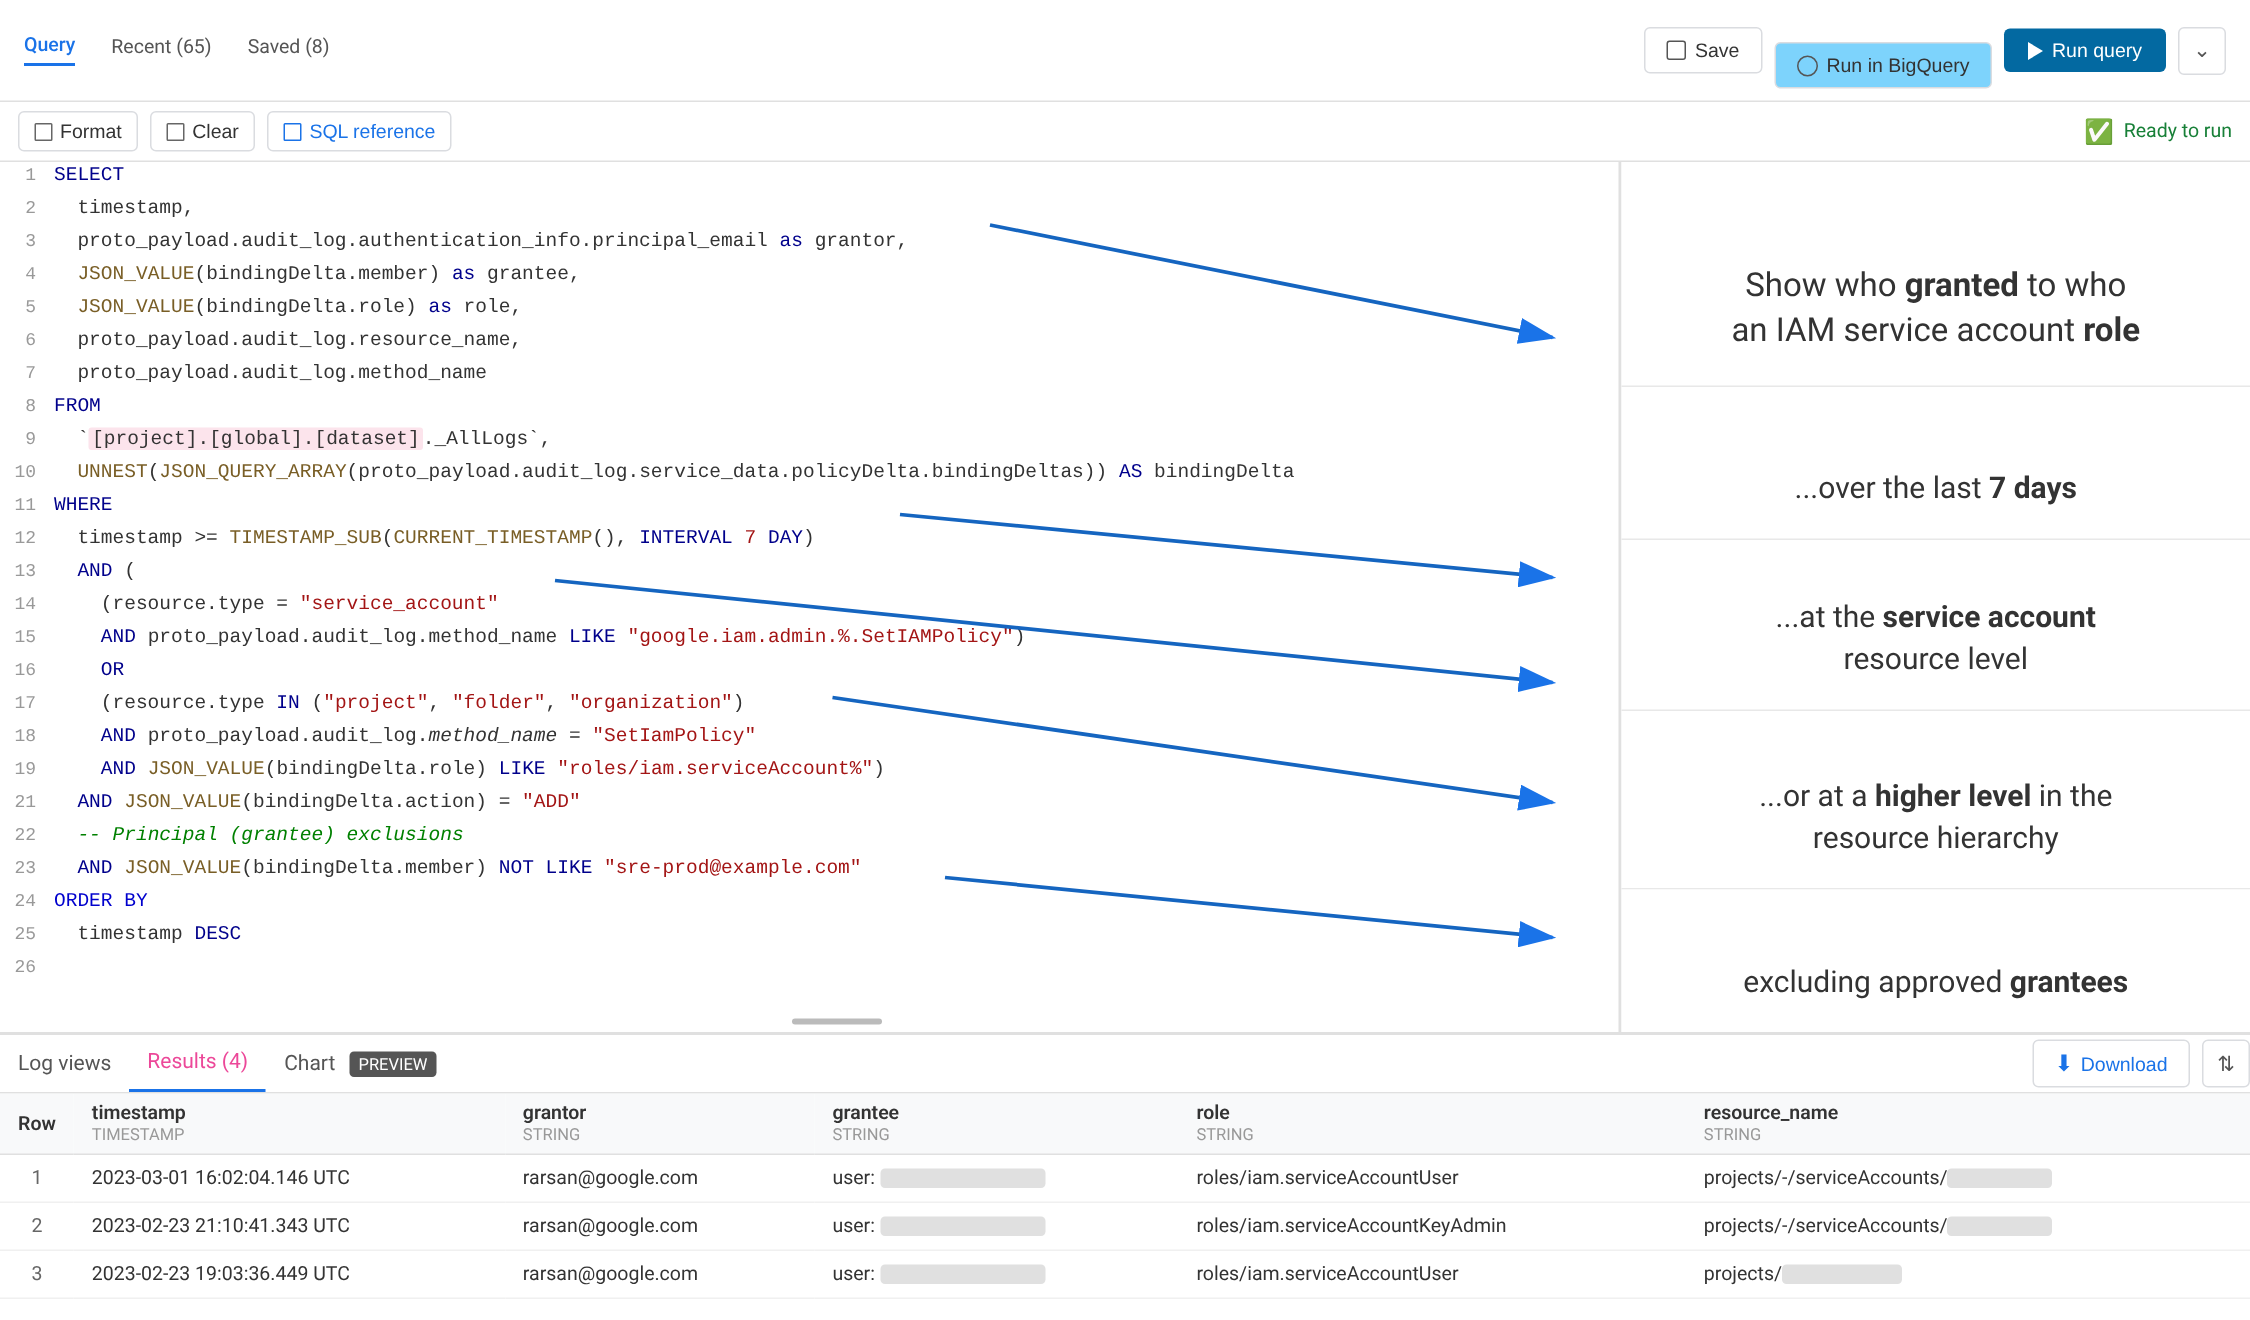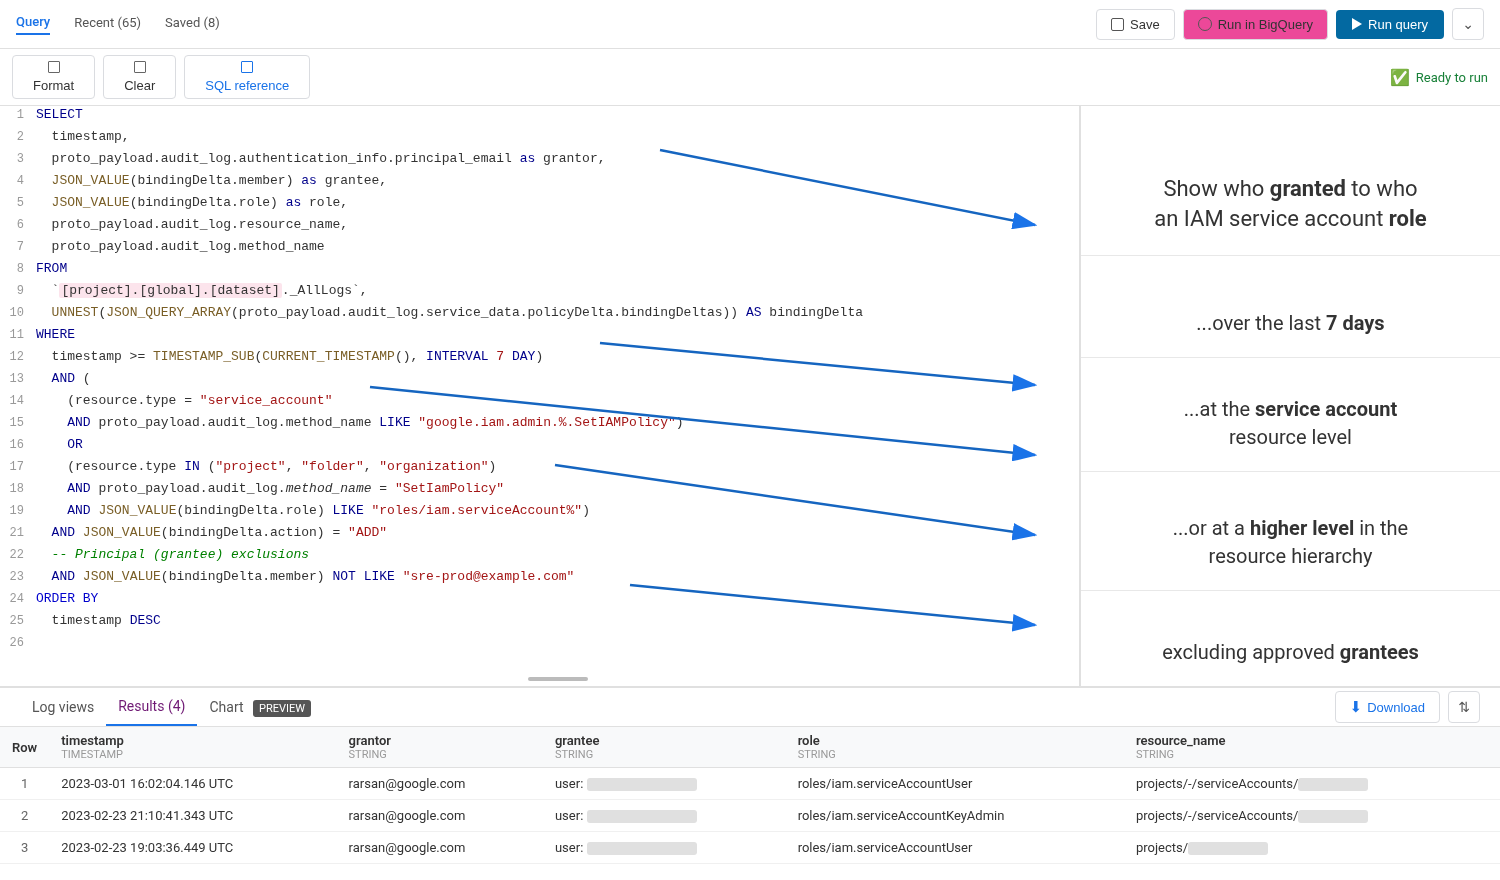--- a/index.html
+++ b/index.html
@@ -6,28 +6,28 @@
     body { font-family: -apple-system, BlinkMacSystemFont, 'Segoe UI', Roboto, sans-serif; background: #fff; font-size: 13px; color: #333; width: 1500px; height: 880px; overflow: hidden; }
 
     
     .top-bar { display: flex; align-items: center; justify-content: space-between; padding: 8px 16px; border-bottom: 1px solid #e0e0e0; }
     .tabs { display: flex; gap: 24px; align-items: center; }
     .tab { font-size: 13px; color: #555; cursor: pointer; padding-bottom: 4px; }
     .tab.active { color: #1a73e8; border-bottom: 2px solid #1a73e8; font-weight: 500; }
     .top-actions { display: flex; gap: 8px; align-items: center; }
     .btn { display: flex; align-items: center; gap: 6px; padding: 7px 14px; border-radius: 4px; font-size: 13px; cursor: pointer; border: 1px solid #dadce0; background: #fff; color: #333; }
     .btn-save { background: #fff; color: #333; }
-    .btn-bigquery { background: #ec4899; color: #333; }
+    .btn-bigquery { background: #7dd3fc; color: #333; margin-top: 20px; }
     .btn-run { background: #0369a1; color: #fff; border: none; padding: 7px 16px; }
     .chevron-btn { border: 1px solid #dadce0; border-radius: 4px; width: 32px; height: 32px; display: flex; align-items: center; justify-content: center; cursor: pointer; background: #fff; }
 
     
     .toolbar { display: flex; align-items: center; justify-content: space-between; padding: 6px 12px; border-bottom: 1px solid #e0e0e0; background: #fff; }
     .toolbar-left { display: flex; gap: 8px; }
-    .tool-btn { display: flex; align-items: center; gap: 5px; padding: 5px 20px; border-radius: 4px; font-size: 13px; cursor: pointer; border: 1px solid #dadce0; background: #fff; color: #333; flex-direction: column; }
+    .tool-btn { display: flex; align-items: center; gap: 5px; padding: 5px 10px; border-radius: 4px; font-size: 13px; cursor: pointer; border: 1px solid #dadce0; background: #fff; color: #333; }
     .ready-status { display: flex; align-items: center; gap: 6px; color: #188038; font-size: 13px; }
 
     
     .main-content { display: flex; height: 580px; }
 
     
     .code-editor { flex: 1; background: #fff; font-family: 'Courier New', monospace; font-size: 13px; overflow-y: auto; border-right: 1px solid #e0e0e0; position: relative; }
     .code-lines { display: flex; flex-direction: column; }
     .code-line { display: flex; align-items: flex-start; min-height: 22px; }
     .line-num { width: 36px; text-align: right; padding-right: 12px; color: #999; font-size: 12px; padding-top: 2px; flex-shrink: 0; }
@@ -40,21 +40,21 @@
     .comment { color: #008000; font-style: italic; }
     .clause { color: #0000cd; }
 
     
     .annotation-panel { width: 420px; flex-shrink: 0; display: flex; flex-direction: column; border-left: 1px solid #e0e0e0; }
     .annotation-box { flex: 1; display: flex; align-items: flex-end; justify-content: center; text-align: center; padding: 20px; border-bottom: 1px solid #e8e8e8; font-size: 20px; line-height: 1.4; color: #333; background: #fff; position: relative; }
     .annotation-box:last-child { border-bottom: none; }
 
     
     .bottom-panel { border-top: 2px solid #e0e0e0; height: 230px; display: flex; flex-direction: column; }
-    .bottom-tabs { display: flex; align-items: center; padding: 0 20px; border-bottom: 1px solid #e0e0e0; background: #fff; }
+    .bottom-tabs { display: flex; align-items: center; padding: 0 0; border-bottom: 1px solid #e0e0e0; background: #fff; }
     .bottom-tab { font-size: 14px; color: #555; padding: 10px 12px; cursor: pointer; }
     .bottom-tab.active { color: #1a73e8; border-bottom: 2px solid #1a73e8; }
     .preview-badge { background: #555; color: #fff; font-size: 11px; padding: 2px 6px; border-radius: 3px; margin-left: 6px; }
     .bottom-tab-right { margin-left: auto; display: flex; align-items: center; }
     .download-btn { display: flex; align-items: center; gap: 5px; padding: 6px 14px; border: 1px solid #dadce0; border-radius: 4px; cursor: pointer; font-size: 13px; color: #1a73e8; background: #fff; }
 
     
     .results-table { flex: 1; overflow-y: auto; }
     table { width: 100%; border-collapse: collapse; font-size: 13px; }
     thead tr { background: #f8f9fa; }
@@ -283,21 +283,21 @@
 
     <line x1="555" y1="370" x2="1035" y2="440" stroke="#1565c0" stroke-width="2.5" marker-end="url(#arrowhead)"></line>
 
     <line x1="630" y1="490" x2="1035" y2="530" stroke="#1565c0" stroke-width="2.5" marker-end="url(#arrowhead)"></line>
   </svg>
 </div>
 
 <div class="bottom-panel">
   <div class="bottom-tabs">
     <div class="bottom-tab">Log views</div>
-    <div class="bottom-tab active" style="color:#701a75; border-bottom: 2px solid #1a73e8;">Results (4)</div>
+    <div class="bottom-tab active" style="color:#ec4899; border-bottom: 2px solid #1a73e8;">Results (4)</div>
     <div class="bottom-tab">Chart
       <span class="preview-badge">PREVIEW</span>
     </div>
     <div class="bottom-tab-right">
       <button class="download-btn">
         <span style="font-size:15px;">⬇</span>
         <span>Download</span>
       </button>
       <div class="chevron-btn" style="margin-left:8px;">
         <span style="font-size:14px; color:#555;">⇅</span>

